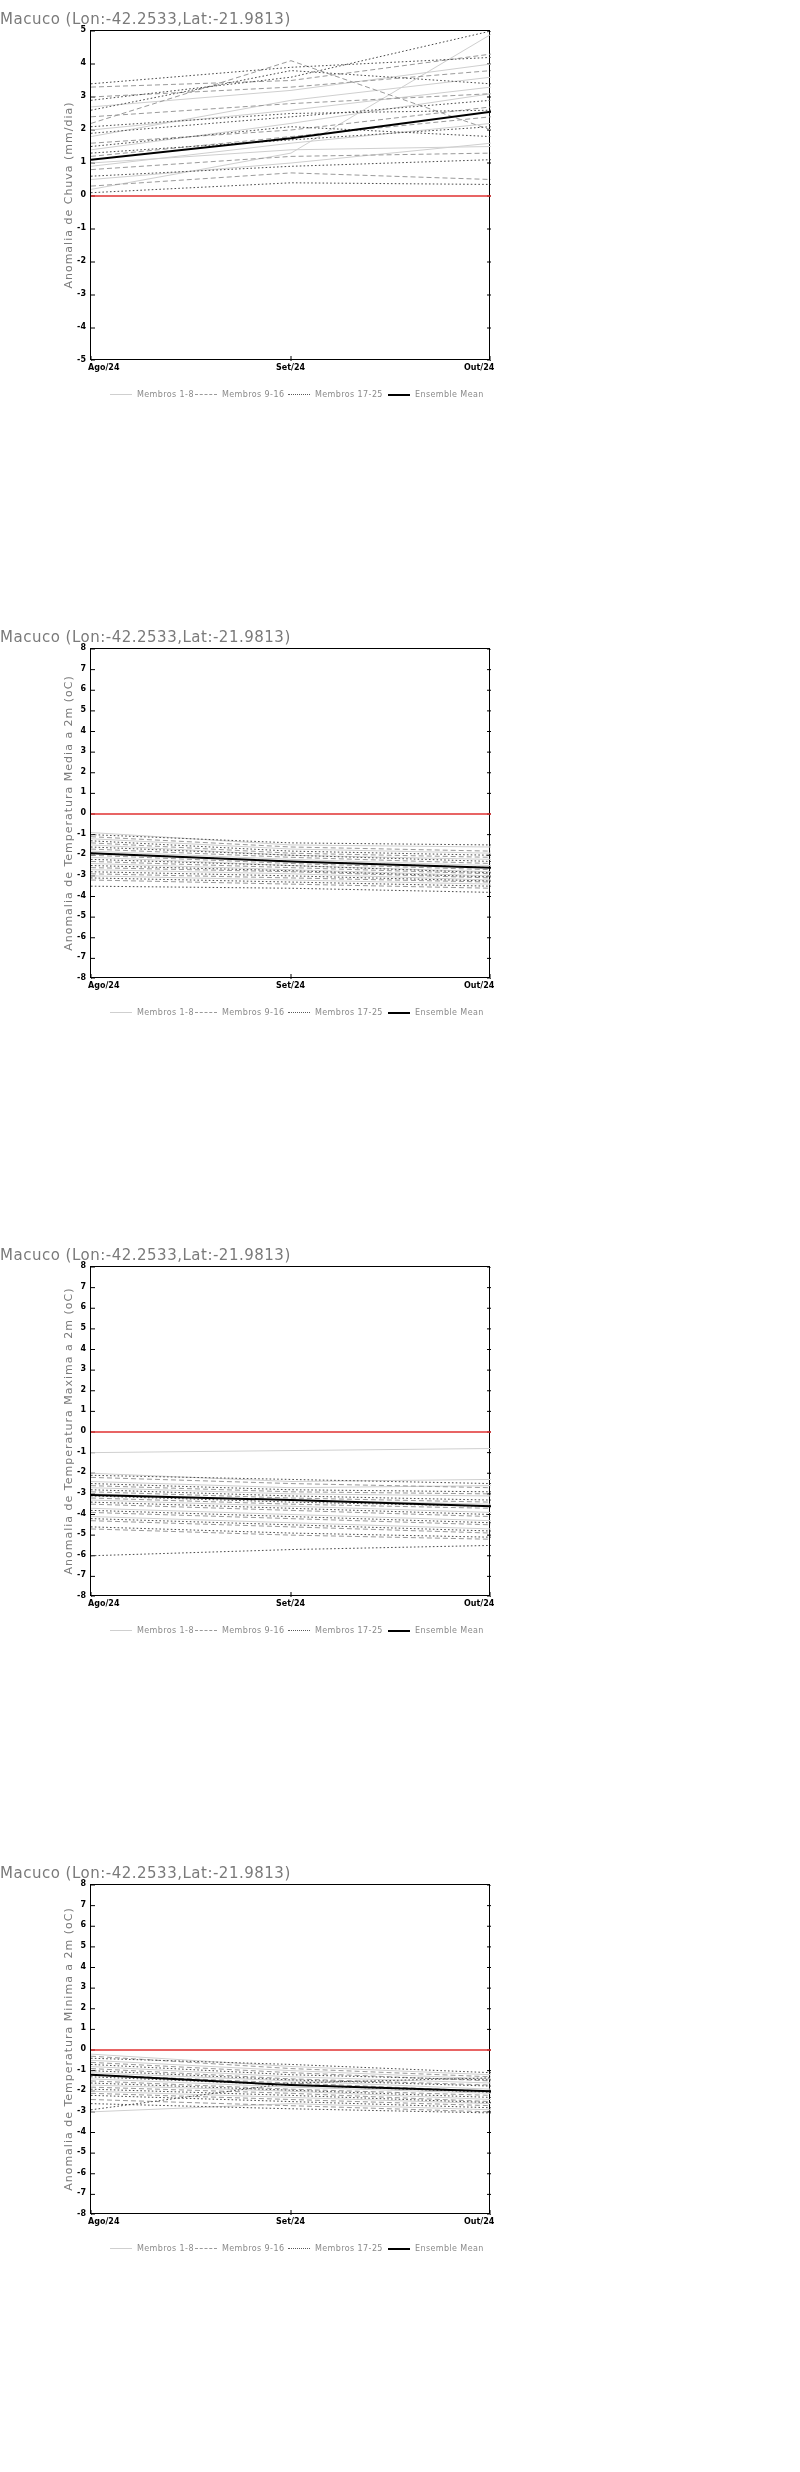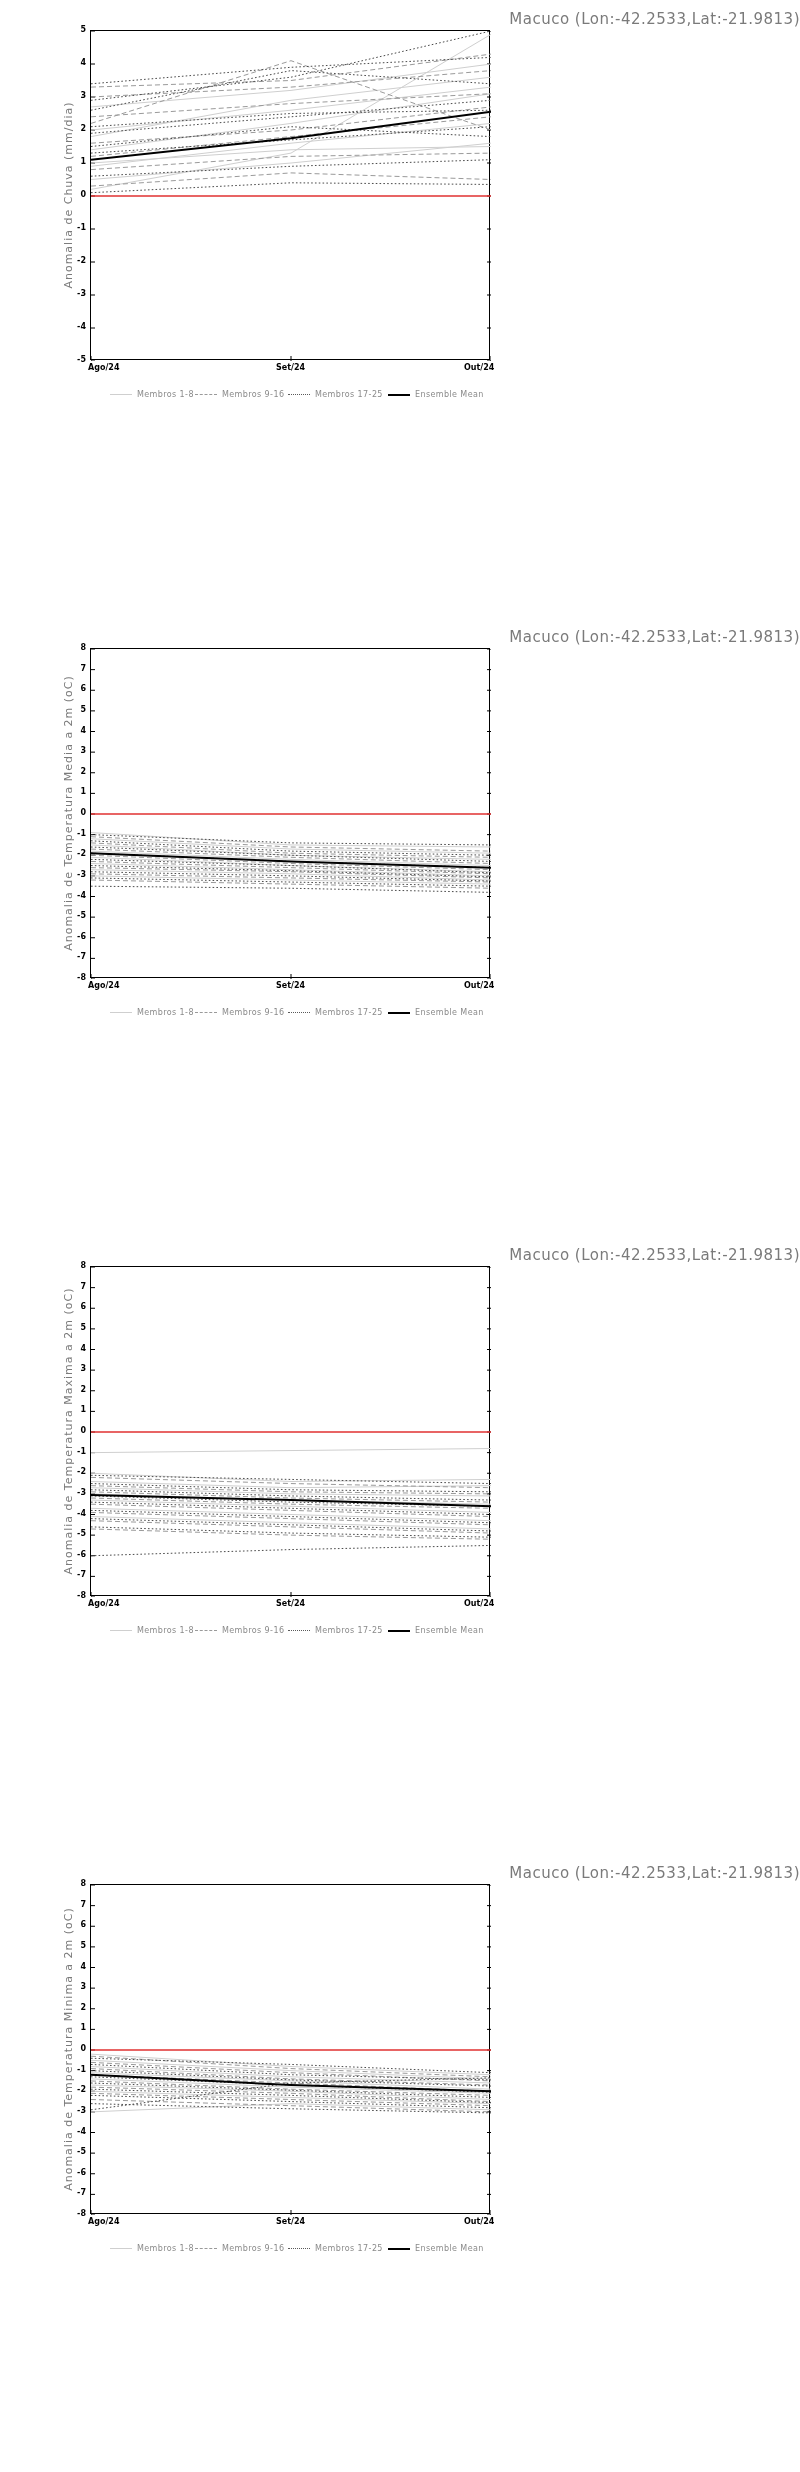--- a/index.html
+++ b/index.html
@@ -1,18 +1,18 @@
 <!DOCTYPE html>
 <html><head>
 <meta charset="utf-8">
 <style>
   html,body{margin:0;padding:0;background:#ffffff;}
   body{width:800px;height:2472px;font-family:"DejaVu Sans",sans-serif;color:#555;}
   .panel{position:relative;width:800px;height:618px;}
-  .title{position:absolute;left:0;top:10px;width:800px;text-align:right;font-size:15px;color:#7a7a7a;letter-spacing:0.5px;}
+  .title{position:absolute;left:0;top:10px;width:800px;text-align:left;font-size:15px;color:#7a7a7a;letter-spacing:0.5px;}
   .ylabel{position:absolute;font-size:11px;color:#7a7a7a;letter-spacing:1px;
           transform:rotate(-90deg);transform-origin:left top;white-space:nowrap;}
   .frame{position:absolute;border:1.4px solid #000;background:#fff;box-sizing:border-box;}
   .svgplot{position:absolute;left:0;top:0;}
   .ytick{position:absolute;font-size:8px;font-weight:bold;color:#000;text-align:right;width:22px;}
   .xtick{position:absolute;font-size:8px;font-weight:bold;color:#000;white-space:nowrap;}
   .legend{position:absolute;font-size:8px;color:#8a8a8a;letter-spacing:.4px;white-space:nowrap;}
   .legline{position:absolute;height:0;border-top-width:1.2px;}
   .legline.m1{border-top:1.2px solid #cfcfcf;}
   .legline.m2{border-top:1.2px dashed #9a9a9a;}

